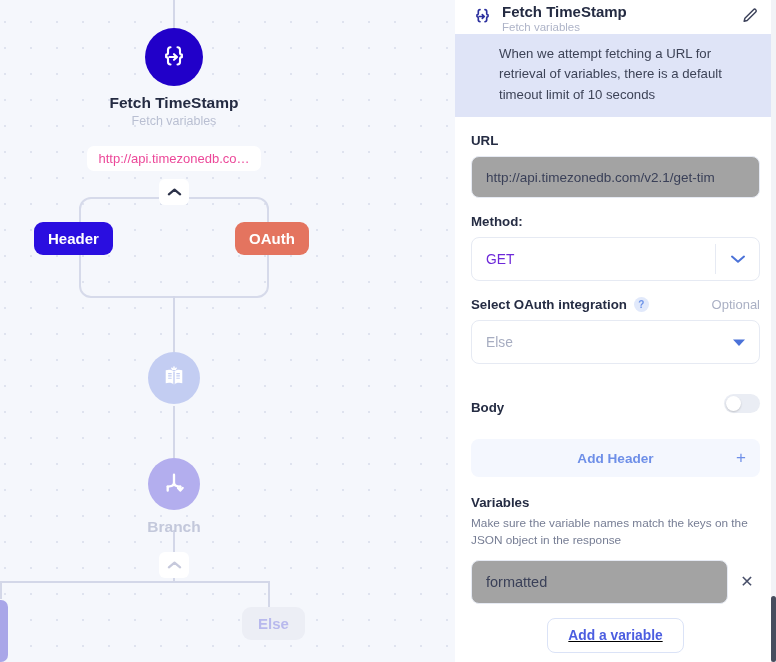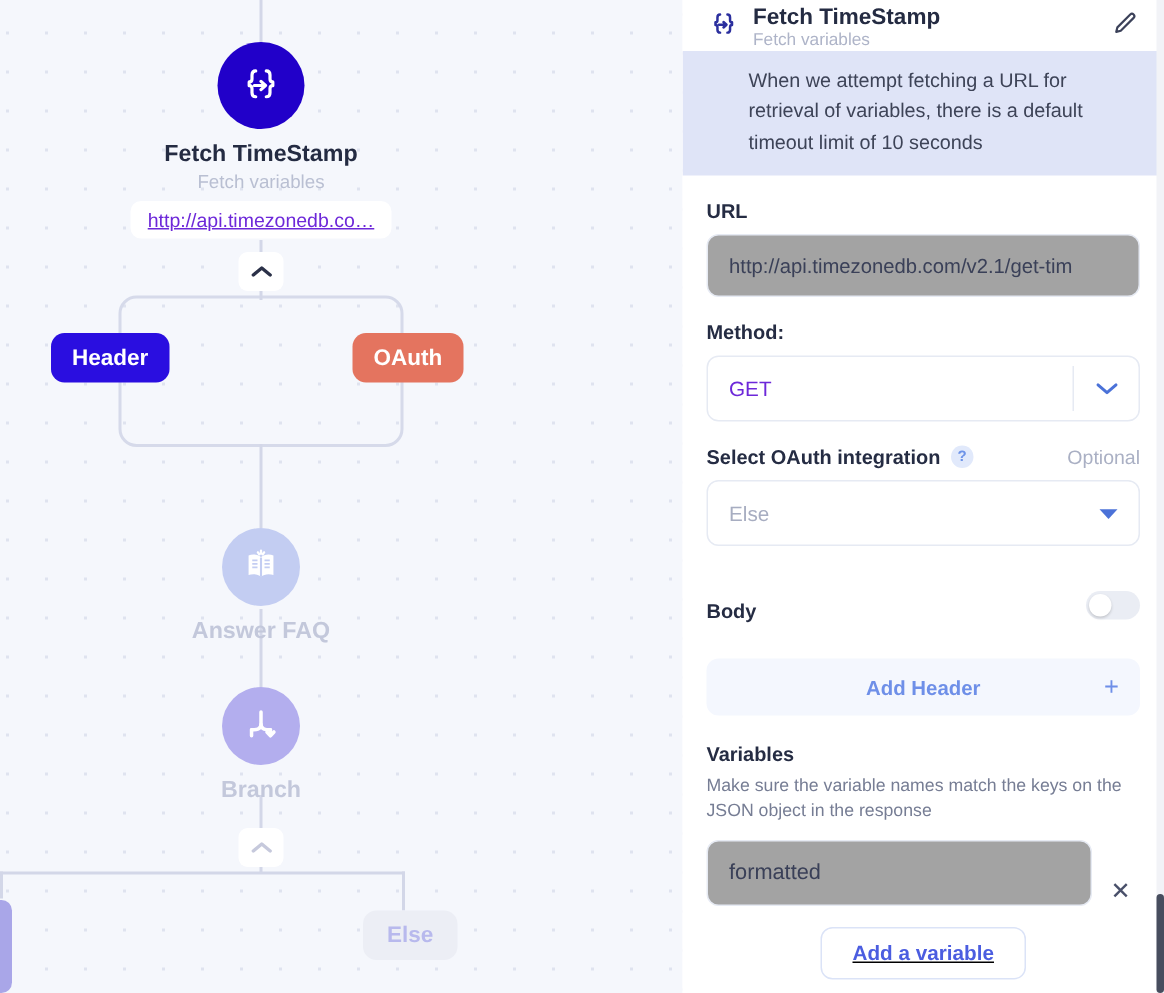--- a/index.html
+++ b/index.html
@@ -70,24 +70,24 @@
   .node-sub {
     font-size: 12.5px; color: #b9bfd2; margin-top: 2px; white-space: nowrap;
   }
   .node-dim .node-title { color: #c3c8db; }
   .url-chip {
     display: inline-block;
     background: #ffffff;
     border-radius: 7px;
     padding: 5px 11px;
     font-size: 13px;
-    color: #6d28d9;
-    margin-top: 6px;
+    color: #ec4899;
+    margin-top: 18px;
     max-width: 190px;
-    overflow: hidden; text-overflow: ellipsis; white-space: nowrap; text-decoration: underline;
+    overflow: hidden; text-overflow: ellipsis; white-space: nowrap;
   }
   .collapse-btn {
     width: 30px; height: 26px;
     background: #fff; border-radius: 6px;
     display: flex; align-items: center; justify-content: center;
     margin: 4px auto 0;
   }
 
   .badge {
     position: absolute;
@@ -209,21 +209,21 @@
     cursor: pointer;
   }
   .add-header .plus {
     position: absolute; right: 14px;
     font-size: 17px; font-weight: normal; color: #6e8fe8;
   }
 
   .sect-title { font-size: 13.3px; font-weight: bold; color: #252c43; margin: 18px 0 5px; }
   .sect-hint { font-size: 11.8px; color: #767d94; line-height: 1.42; margin-bottom: 11px; }
 
-  .var-row { display: flex; align-items: flex-end; }
+  .var-row { display: flex; align-items: center; }
   .var-row .txt-input { flex: 1; height: 44px; font-size: 14.5px; }
   .var-x {
     width: 26px; flex: 0 0 26px; text-align: center;
     font-size: 16px; color: #49506a; cursor: pointer; margin-left: 6px;
   }
   .add-var-wrap { display: flex; justify-content: center; margin-top: 14px; text-decoration: underline; }
   .add-var-btn {
     border: 1px solid #dbe3f7; border-radius: 8px;
     background: #fff;
     padding: 9px 20px;
@@ -285,21 +285,20 @@
 
     <div class="node node-dim" style="left:74px; top:352px; width:200px;">
       <div class="node-circle" style="background:#c3cdf2; width:52px; height:52px;">
         <svg width="28" height="28" viewBox="0 0 24 24" fill="none">
           <path d="M12 6.4c-1.1-1-2.6-1.5-4.3-1.5-1 0-2 .2-2.8.5v11.2c.8-.3 1.8-.5 2.8-.5 1.7 0 3.2.5 4.3 1.5 1.1-1 2.6-1.5 4.3-1.5 1 0 2 .2 2.8.5V5.4c-.8-.3-1.8-.5-2.8-.5-1.7 0-3.2.5-4.3 1.5z" fill="#fff"></path>
           <path d="M12 6.6v11" stroke="#c3cdf2" stroke-width="1.2"></path>
           <path d="M7 8.2h3M7 10.2h3M7 12.2h3M14 8.2h3M14 10.2h3M14 12.2h3" stroke="#c3cdf2" stroke-width="1"></path>
           <path d="M12 2.6v1.8M10.2 3.6l.8 1.1M13.8 3.6l-.8 1.1" stroke="#fff" stroke-width="1.3" stroke-linecap="round"></path>
         </svg>
       </div>
-      <div class="node-title">Answer FAQ</div>
     </div>
 
     <div class="node node-dim" style="left:74px; top:458px; width:200px;">
       <div class="node-circle" style="background:#b3aeee; width:52px; height:52px;">
         <svg width="28" height="28" viewBox="0 0 24 24" fill="none">
           <path d="M12 4v7M12 11c0 3.2 3 3.2 5.4 3.2" stroke="#fff" stroke-width="2" stroke-linecap="round" fill="none"></path>
           <path d="M12 11c0 3.2-3 3.2-5.4 3.2" stroke="#fff" stroke-width="2" stroke-linecap="round" fill="none"></path>
           <path d="M6.6 14.2v3.4M17.4 14.2v2.6" stroke="#fff" stroke-width="2" stroke-linecap="round"></path>
           <path d="M15.4 15.4l2 2.2 2-2.2" stroke="#fff" stroke-width="2" stroke-linecap="round" stroke-linejoin="round" fill="none"></path>
         </svg>

